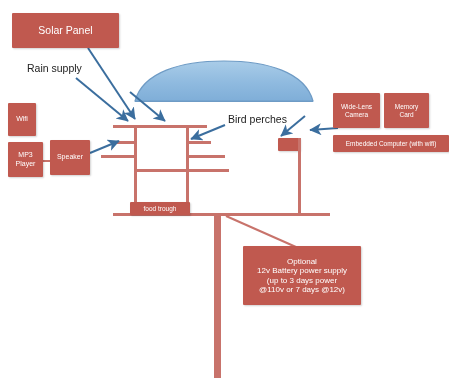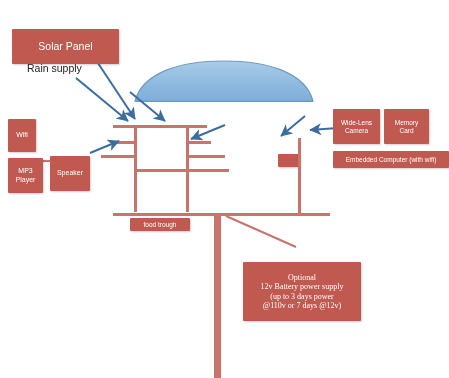--- a/index.html
+++ b/index.html
@@ -26,21 +26,20 @@
     color: #ffffff;
     display: flex;
     align-items: center;
     justify-content: center;
     text-align: center;
     line-height: 1.15;
     border-radius: 1px;
     box-shadow: 1px 1px 2px rgba(0,0,0,0.18);
     white-space: pre-line;
     padding: 1px 2px;
-    margin-top: 16px;
   }
 
   
   .plain-label {
     position: absolute;
     color: #222222;
     white-space: nowrap;
   }
 
   
@@ -164,25 +163,28 @@
   </div>
 
   <div class="box" style="left:333px; top:135px; width:116px; height:17px; font-size:6.5px;">
     <span>Embedded Computer (with wifi)</span>
   </div>
 
   <div class="box" style="left:130px; top:202px; width:60px; height:13px; font-size:6.5px;">
     <span>food trough</span>
   </div>
 
-  <div class="box" style="left:243px; top:246px; width:118px; height:59px; font-size:8px;font-family:Liberation Serif, serif;">
+  <div class="box" style="left:243px; top:246px; width:118px; height:59px; font-size:8px;">
     <span>Optional
 12v Battery power supply
 (up to 3 days power
 @110v or 7 days @12v)</span>
   </div>
 
   <div class="plain-label" style="left:27px; top:62px; font-size:10.5px;">
     <span>Rain supply</span>
   </div>
 
+  <div class="plain-label" style="left:228px; top:113px; font-size:10.5px;">
+    <span>Bird perches</span>
+  </div>
 
 </div>
 
 </body></html>

